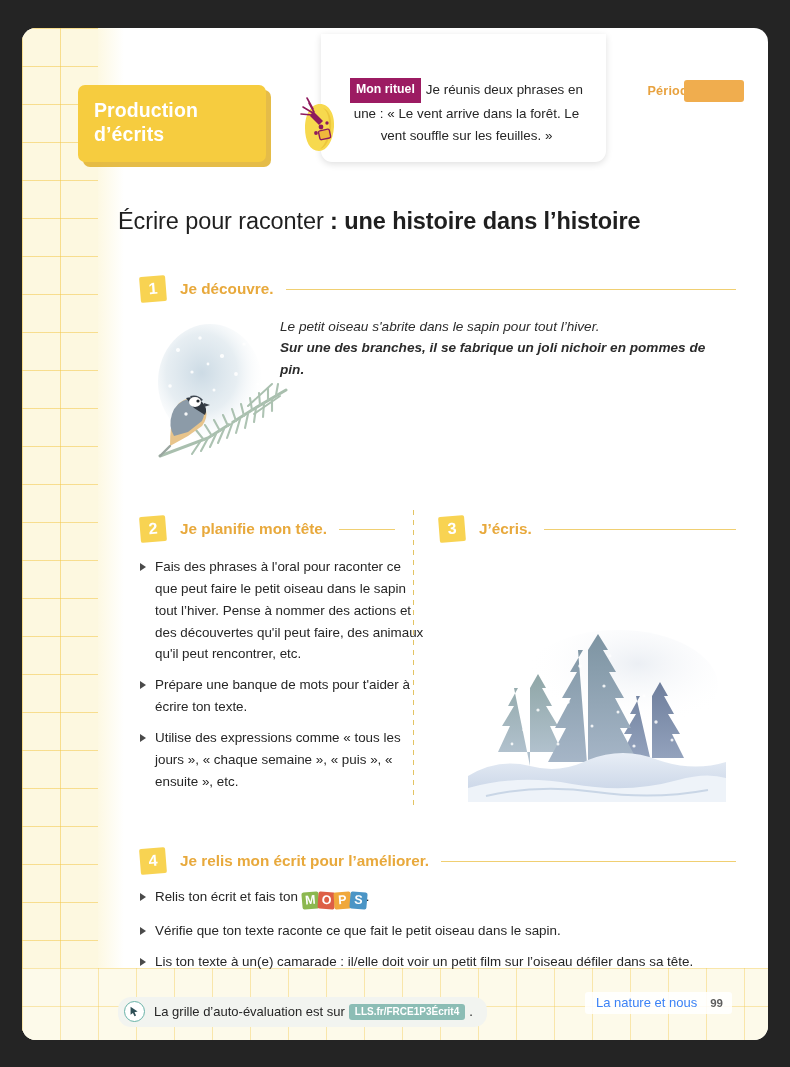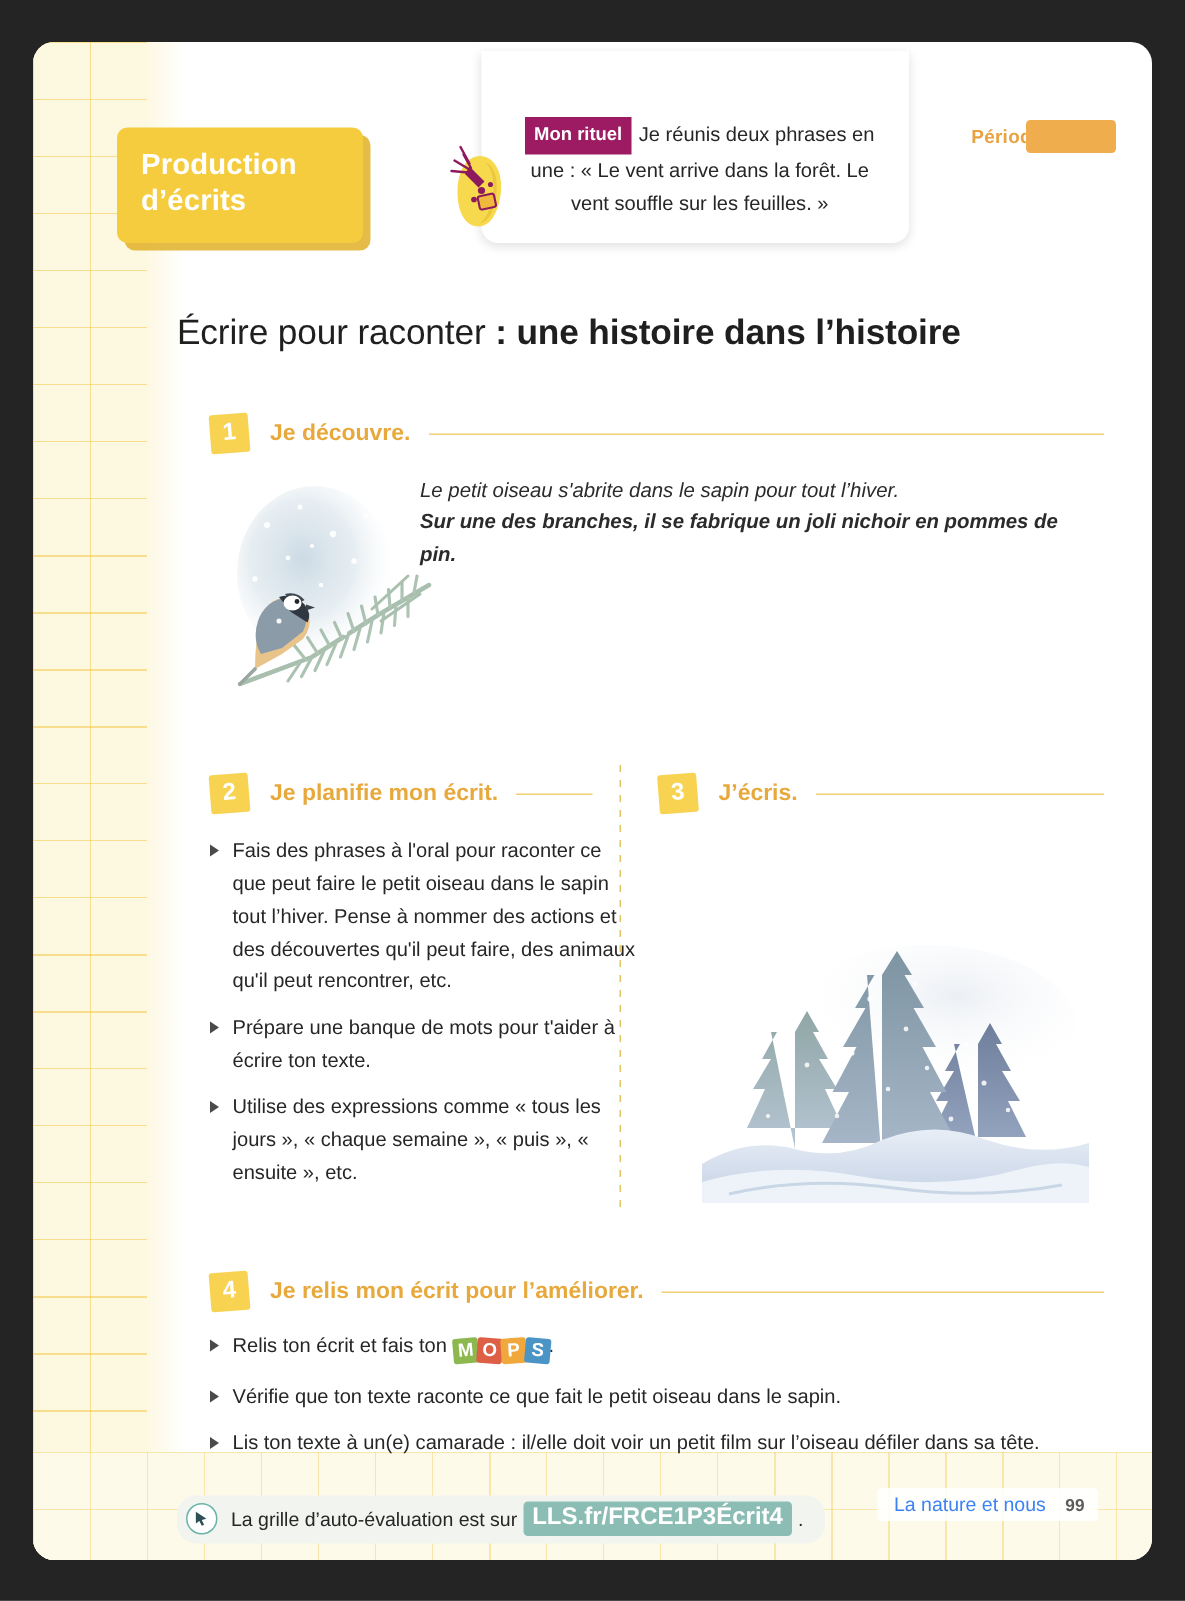--- a/index.html
+++ b/index.html
@@ -64,21 +64,21 @@
 
   #content {
     position: absolute;
     inset: 0;
   }
 
   
   #chapter-tag {
     position: absolute;
     left: 56px; top: 57px;
-    width: 164px;
+    width: 188px;
     padding: 13px 16px 15px 16px;
     background: #f6cc3f;
     border-radius: 7px;
     color: #ffffff;
     font-size: 19.5px;
     font-weight: bold;
     line-height: 1.25;
     box-shadow: 5px 5px 0 rgba(224,176,40,.85);
     letter-spacing: .1px;
   }
@@ -288,21 +288,21 @@
     align-items: center;
     justify-content: center;
     margin-right: 9px;
     flex: none;
     background: #ffffff;
   }
   #eval-code {
     display: inline-block;
     background: #8cbdb5;
     color: #ffffff;
-    font-size: 16px;
+    font-size: 10px;
     font-weight: bold;
     padding: 2px 6px 3px 6px;
     border-radius: 3px;
     margin: 0 4px;
   }
 
   #footer-theme {
     position: absolute;
     right: 36px; bottom: 26px;
     display: flex;
@@ -412,21 +412,21 @@
       </svg>
 
       <div class="story-text">
         <p>Le petit oiseau s'abrite dans le sapin pour tout l’hiver.</p>
         <p>Sur une des branches, il se fabrique un joli nichoir en pommes de pin.</p>
       </div>
 
 
       <div class="sec-head" style="left:118px; top:488px; width:255px;">
         <div class="num-badge">2</div>
-        <div class="sec-title">Je planifie mon écrit.</div>
+        <div class="sec-title">Je planifie mon tête.</div>
         <div class="sec-rule"></div>
       </div>
 
       <div id="col-divider"></div>
 
       <div class="bullets" style="left:118px; top:528px; width:285px;">
         <div class="bullet">Fais des phrases à l'oral pour raconter ce que peut faire le petit oiseau dans le sapin tout l’hiver. Pense à nommer des actions et des découvertes qu'il peut faire, des animaux qu'il peut rencontrer, etc.</div>
         <div class="bullet">Prépare une banque de mots pour t'aider à écrire ton texte.</div>
         <div class="bullet">Utilise des expressions comme « tous les jours », « chaque semaine », « puis », « ensuite », etc.</div>
       </div>

